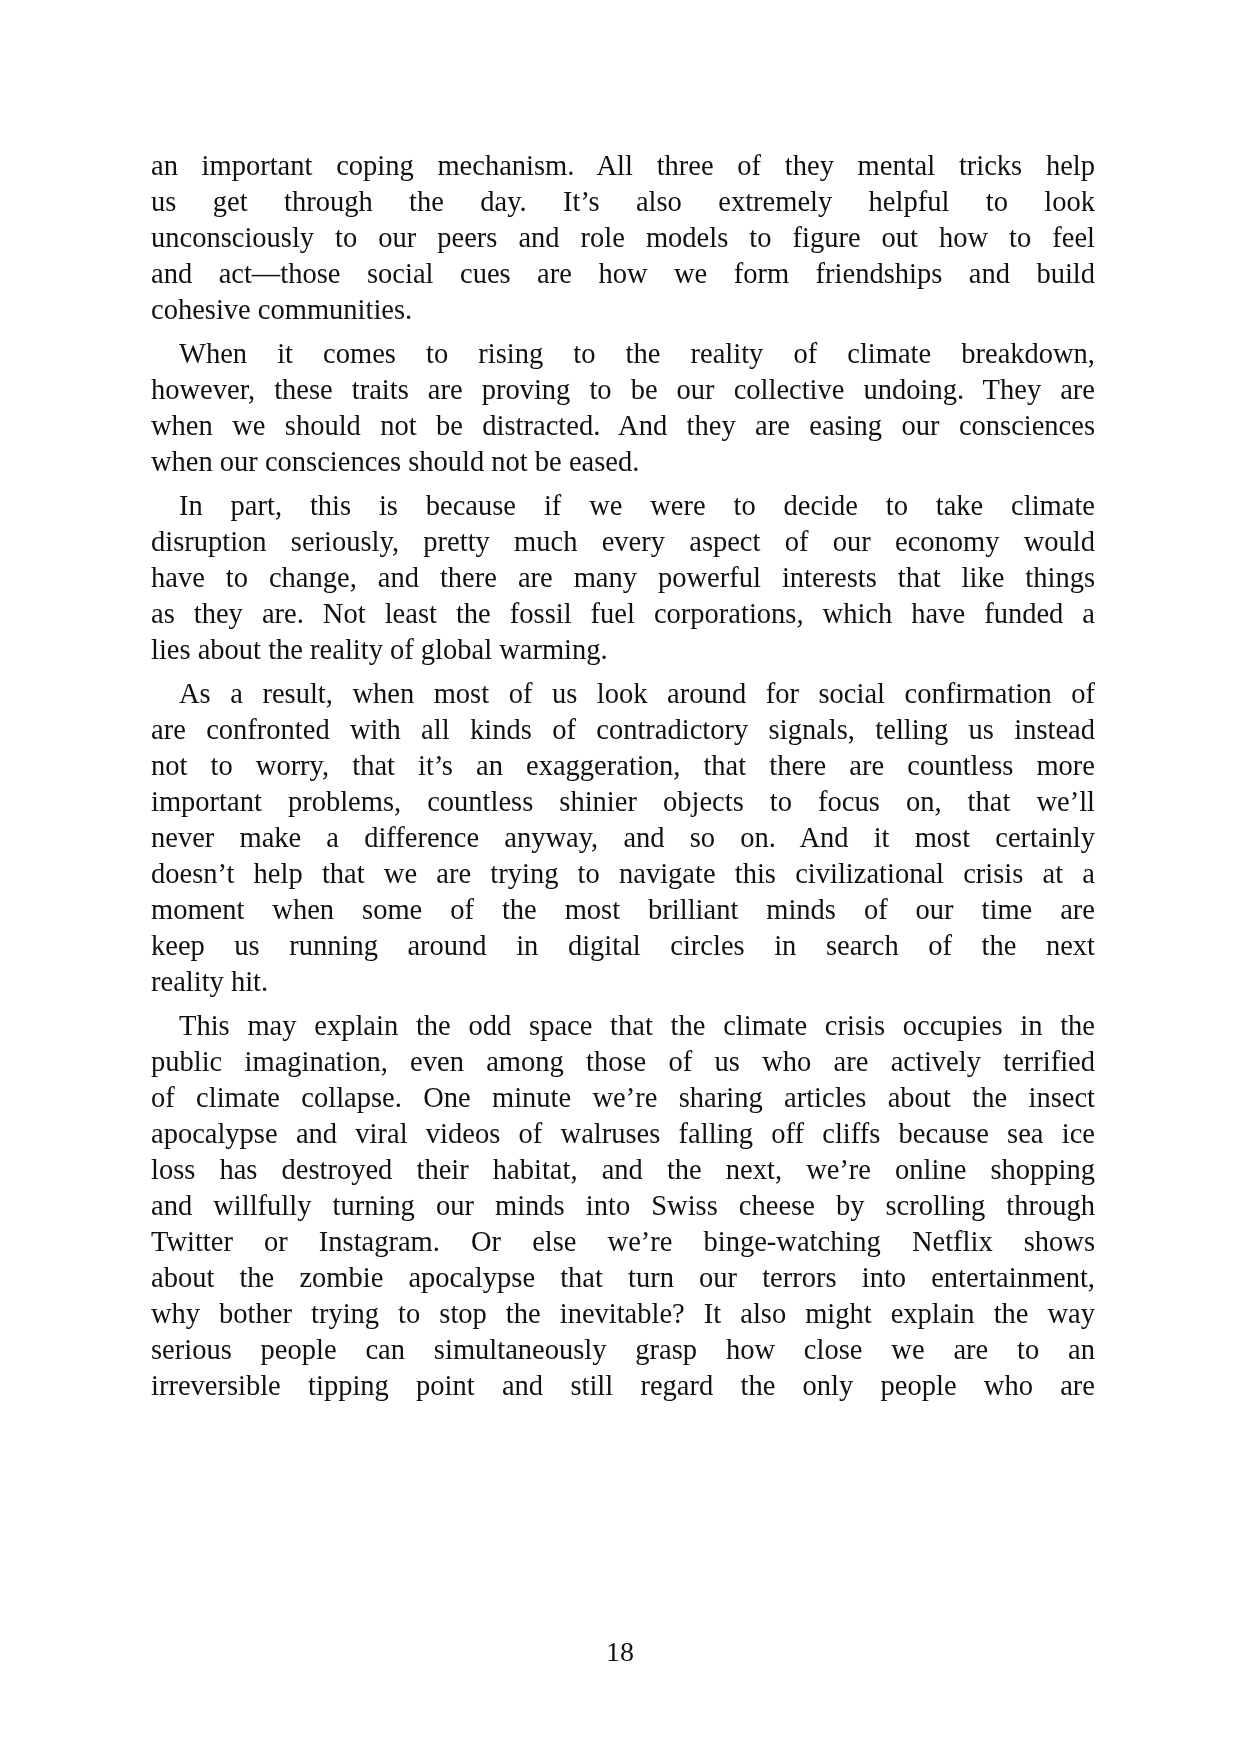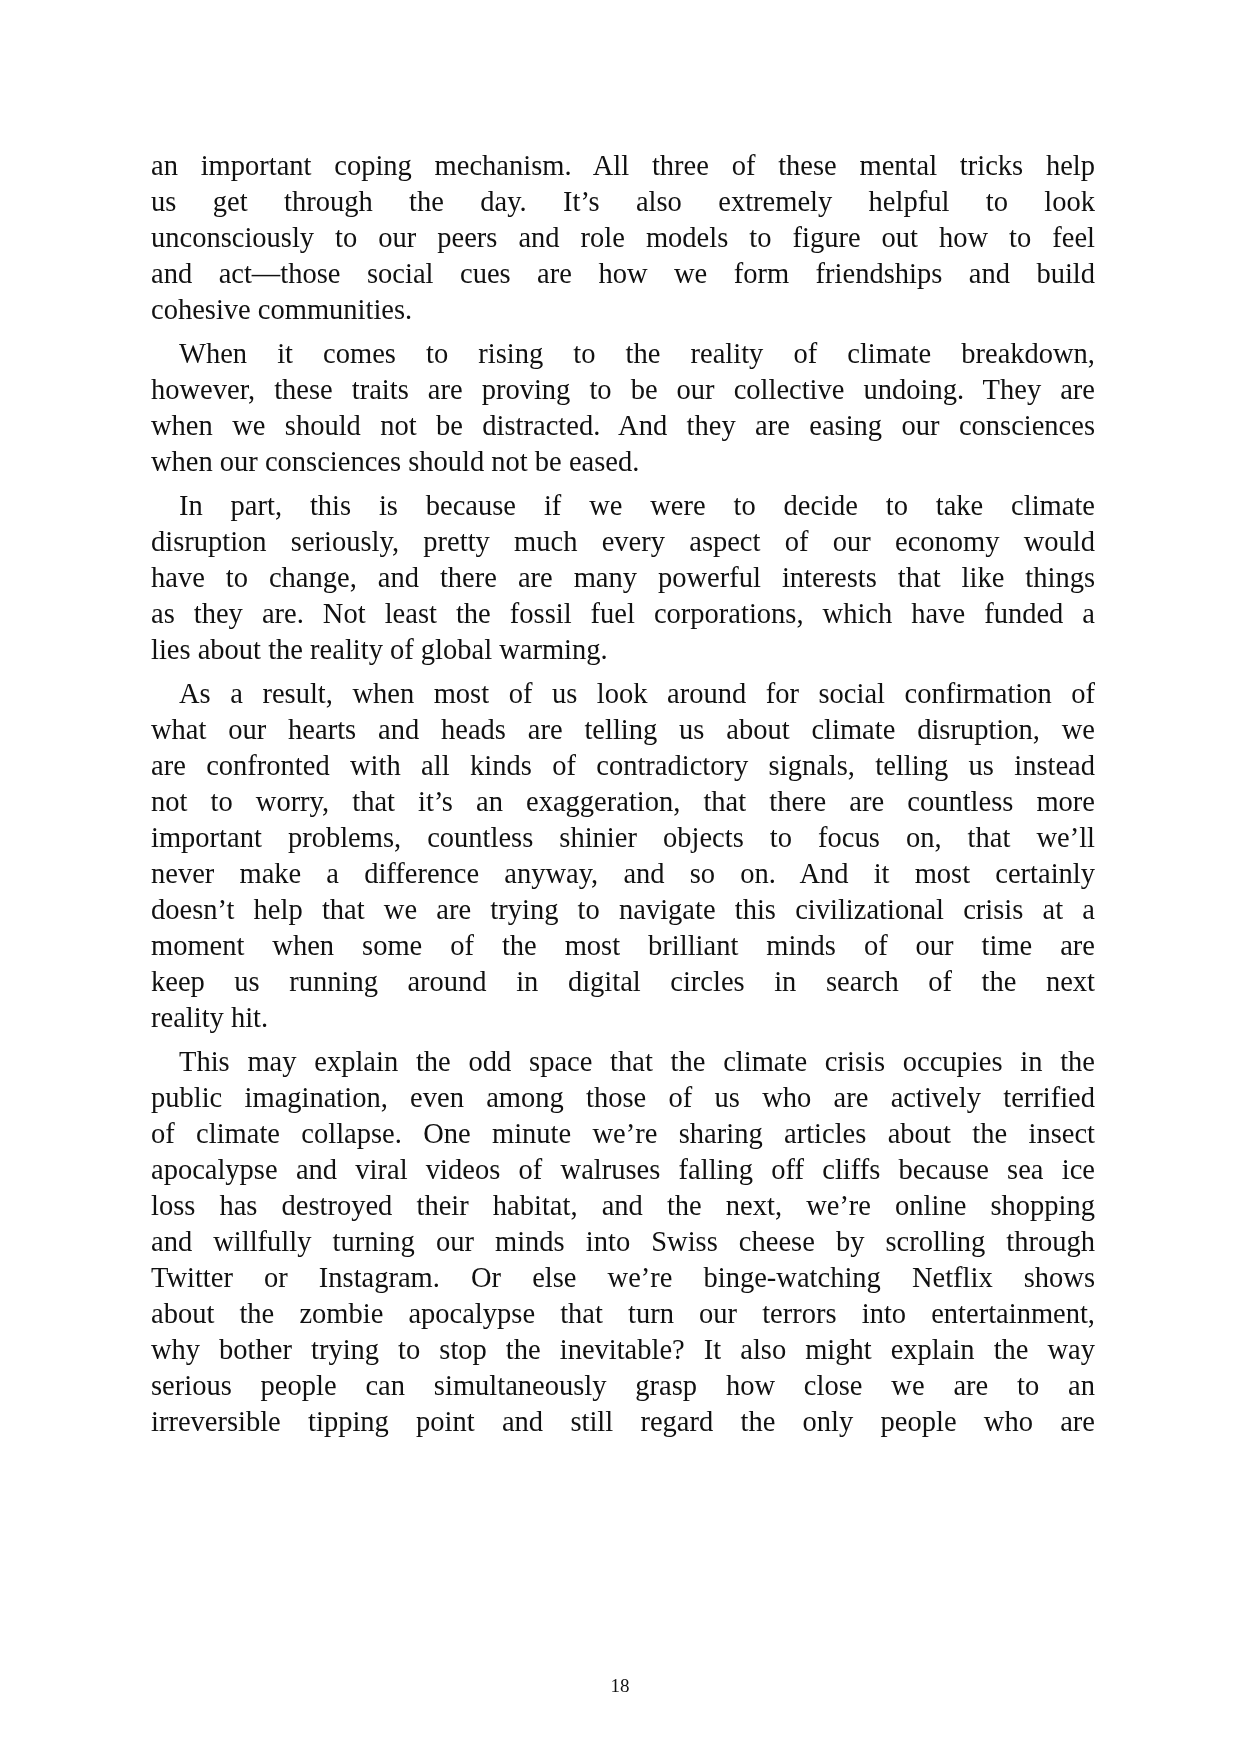--- a/index.html
+++ b/index.html
@@ -13,50 +13,49 @@
   .line {
     display: block; height: 36px; white-space: nowrap;
     text-align: justify; text-align-last: justify;
   }
   .line.last { text-align-last: left; }
   .line.first { text-indent: 28px; }
   .page-number {
     position: absolute; left: 0; width: 1240px; top: 1636px;
     text-align: center;
     font-family: "Liberation Serif", "DejaVu Serif", serif;
-    font-size: 19px; color: #111111; margin-top: 39px;
+    font-size: 28px; color: #111111;
   }
 </style>
 </head>
 <body>
 
 <div class="page" id="page-body">
     <div class="para">
-      <span class="line">an important coping mechanism. All three of these mental tricks help</span>
+      <span class="line">an important coping mechanism. All three of they mental tricks help</span>
       <span class="line">us get through the day. It’s also extremely helpful to look</span>
       <span class="line">unconsciously to our peers and role models to figure out how to feel</span>
       <span class="line">and act—those social cues are how we form friendships and build</span>
       <span class="line last">cohesive communities.</span>
     </div>
     <div class="para">
       <span class="line first">When it comes to rising to the reality of climate breakdown,</span>
       <span class="line">however, these traits are proving to be our collective undoing. They are</span>
       <span class="line">when we should not be distracted. And they are easing our consciences</span>
       <span class="line last">when our consciences should not be eased.</span>
     </div>
     <div class="para">
       <span class="line first">In part, this is because if we were to decide to take climate</span>
       <span class="line">disruption seriously, pretty much every aspect of our economy would</span>
       <span class="line">have to change, and there are many powerful interests that like things</span>
       <span class="line">as they are. Not least the fossil fuel corporations, which have funded a</span>
       <span class="line last">lies about the reality of global warming.</span>
     </div>
     <div class="para">
       <span class="line first">As a result, when most of us look around for social confirmation of</span>
-      <span class="line">what our hearts and heads are telling us about climate disruption, we</span>
       <span class="line">are confronted with all kinds of contradictory signals, telling us instead</span>
       <span class="line">not to worry, that it’s an exaggeration, that there are countless more</span>
       <span class="line">important problems, countless shinier objects to focus on, that we’ll</span>
       <span class="line">never make a difference anyway, and so on. And it most certainly</span>
       <span class="line">doesn’t help that we are trying to navigate this civilizational crisis at a</span>
       <span class="line">moment when some of the most brilliant minds of our time are</span>
       <span class="line">keep us running around in digital circles in search of the next</span>
       <span class="line last">reality hit.</span>
     </div>
     <div class="para">

